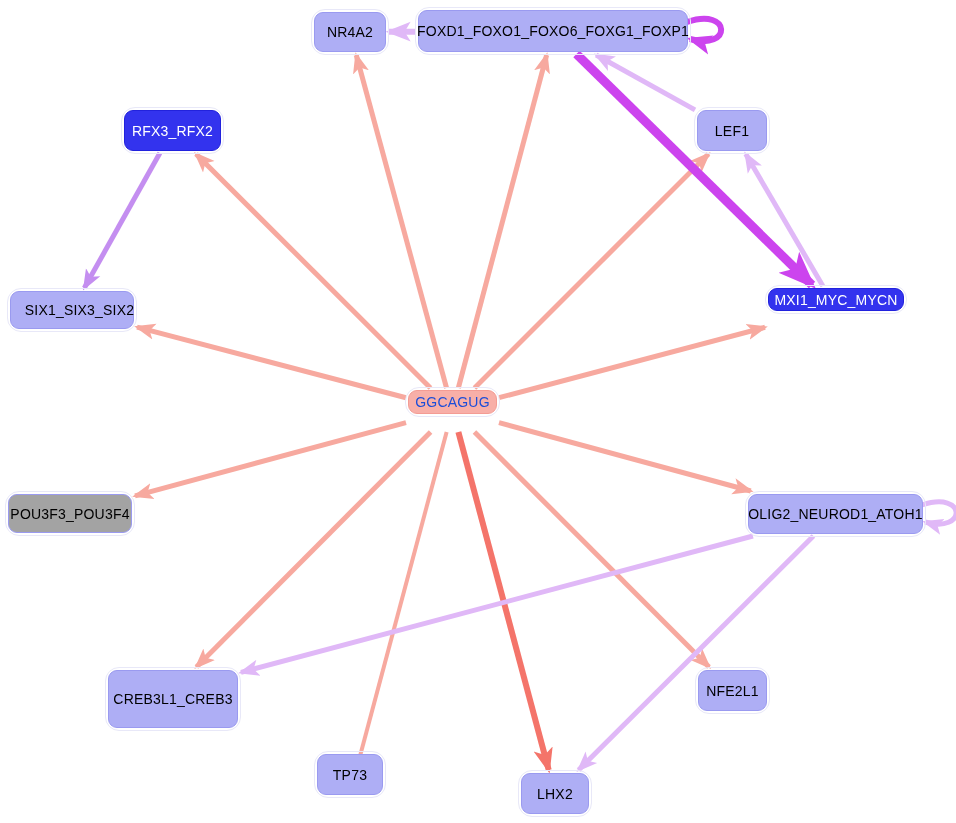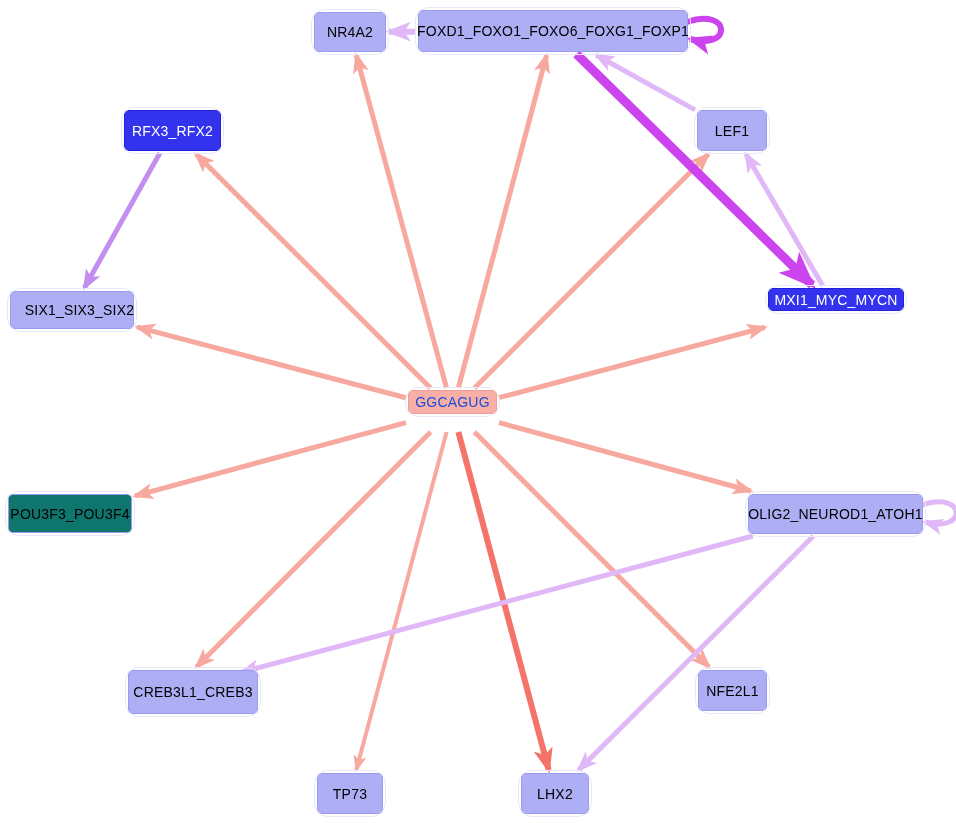--- a/index.html
+++ b/index.html
@@ -8,21 +8,21 @@
     background:#ffffff;
     font-family:"Liberation Sans", sans-serif;
     overflow:hidden;
   }
   #graph{position:relative;width:956px;height:823px;}
   #edges{position:absolute;left:0;top:0;width:956px;height:823px;}
   .node{
     position:absolute;
     box-sizing:border-box;
     display:flex;align-items:center;justify-content:center;
-    border-radius:4px;
+    border-radius:9px;
     font-size:14px;
     letter-spacing:0.2px;
     white-space:nowrap;
     z-index:5;
   }
   .node .halo{
     position:absolute;
     left:-4px;top:-4px;right:-4px;bottom:-4px;
     border-radius:14px;
     border:1px solid #e8e8f8;
@@ -96,37 +96,37 @@
         <span class="node-label">SIX1_SIX3_SIX2</span>
       </div>
       <div class="node" style="left: 768px; top: 288px; width: 136px; height: 23px; background: rgb(51, 51, 238); border: 1.5px solid rgb(34, 34, 221); color: rgb(255, 255, 255);">
         <span class="halo"></span>
         <span class="node-label">MXI1_MYC_MYCN</span>
       </div>
       <div class="node" style="left: 408px; top: 390px; width: 89px; height: 24px; background: rgb(248, 175, 168); border: 1.5px solid rgb(244, 156, 148); color: #1d4ed8;">
         <span class="halo"></span>
         <span class="node-label">GGCAGUG</span>
       </div>
-      <div class="node" style="left: 8px; top: 494px; width: 124px; height: 39px; background: #0f766e; border: 1.5px solid rgb(154, 154, 240); color: rgb(0, 0, 0);">
+      <div class="node" style="left: 8px; top: 494px; width: 124px; height: 39px; background: #a3a3a3; border: 1.5px solid rgb(154, 154, 240); color: rgb(0, 0, 0);">
         <span class="halo"></span>
         <span class="node-label">POU3F3_POU3F4</span>
       </div>
       <div class="node" style="left: 748px; top: 494px; width: 175px; height: 40px; background: rgb(174, 174, 245); border: 1.5px solid rgb(154, 154, 240); color: rgb(0, 0, 0);">
         <span class="halo"></span>
         <span class="node-label">OLIG2_NEUROD1_ATOH1</span>
       </div>
-      <div class="node" style="left: 108px; top: 670px; width: 130px; height: 44px; background: rgb(174, 174, 245); border: 1.5px solid rgb(154, 154, 240); color: rgb(0, 0, 0); margin-left: 20px;">
+      <div class="node" style="left: 108px; top: 670px; width: 130px; height: 58px; background: rgb(174, 174, 245); border: 1.5px solid rgb(154, 154, 240); color: rgb(0, 0, 0);">
         <span class="halo"></span>
         <span class="node-label">CREB3L1_CREB3</span>
       </div>
       <div class="node" style="left: 698px; top: 670px; width: 69px; height: 41px; background: rgb(174, 174, 245); border: 1.5px solid rgb(154, 154, 240); color: rgb(0, 0, 0);">
         <span class="halo"></span>
         <span class="node-label">NFE2L1</span>
       </div>
-      <div class="node" style="left: 317px; top: 773px; width: 66px; height: 41px; background: rgb(174, 174, 245); border: 1.5px solid rgb(154, 154, 240); color: rgb(0, 0, 0);">
+      <div class="node" style="left: 317px; top: 754px; width: 66px; height: 41px; background: rgb(174, 174, 245); border: 1.5px solid rgb(154, 154, 240); color: rgb(0, 0, 0);">
         <span class="halo"></span>
         <span class="node-label">TP73</span>
       </div>
       <div class="node" style="left: 521px; top: 773px; width: 68px; height: 41px; background: rgb(174, 174, 245); border: 1.5px solid rgb(154, 154, 240); color: rgb(0, 0, 0);">
         <span class="halo"></span>
         <span class="node-label">LHX2</span>
       </div>
     </div>
 </div>
 

